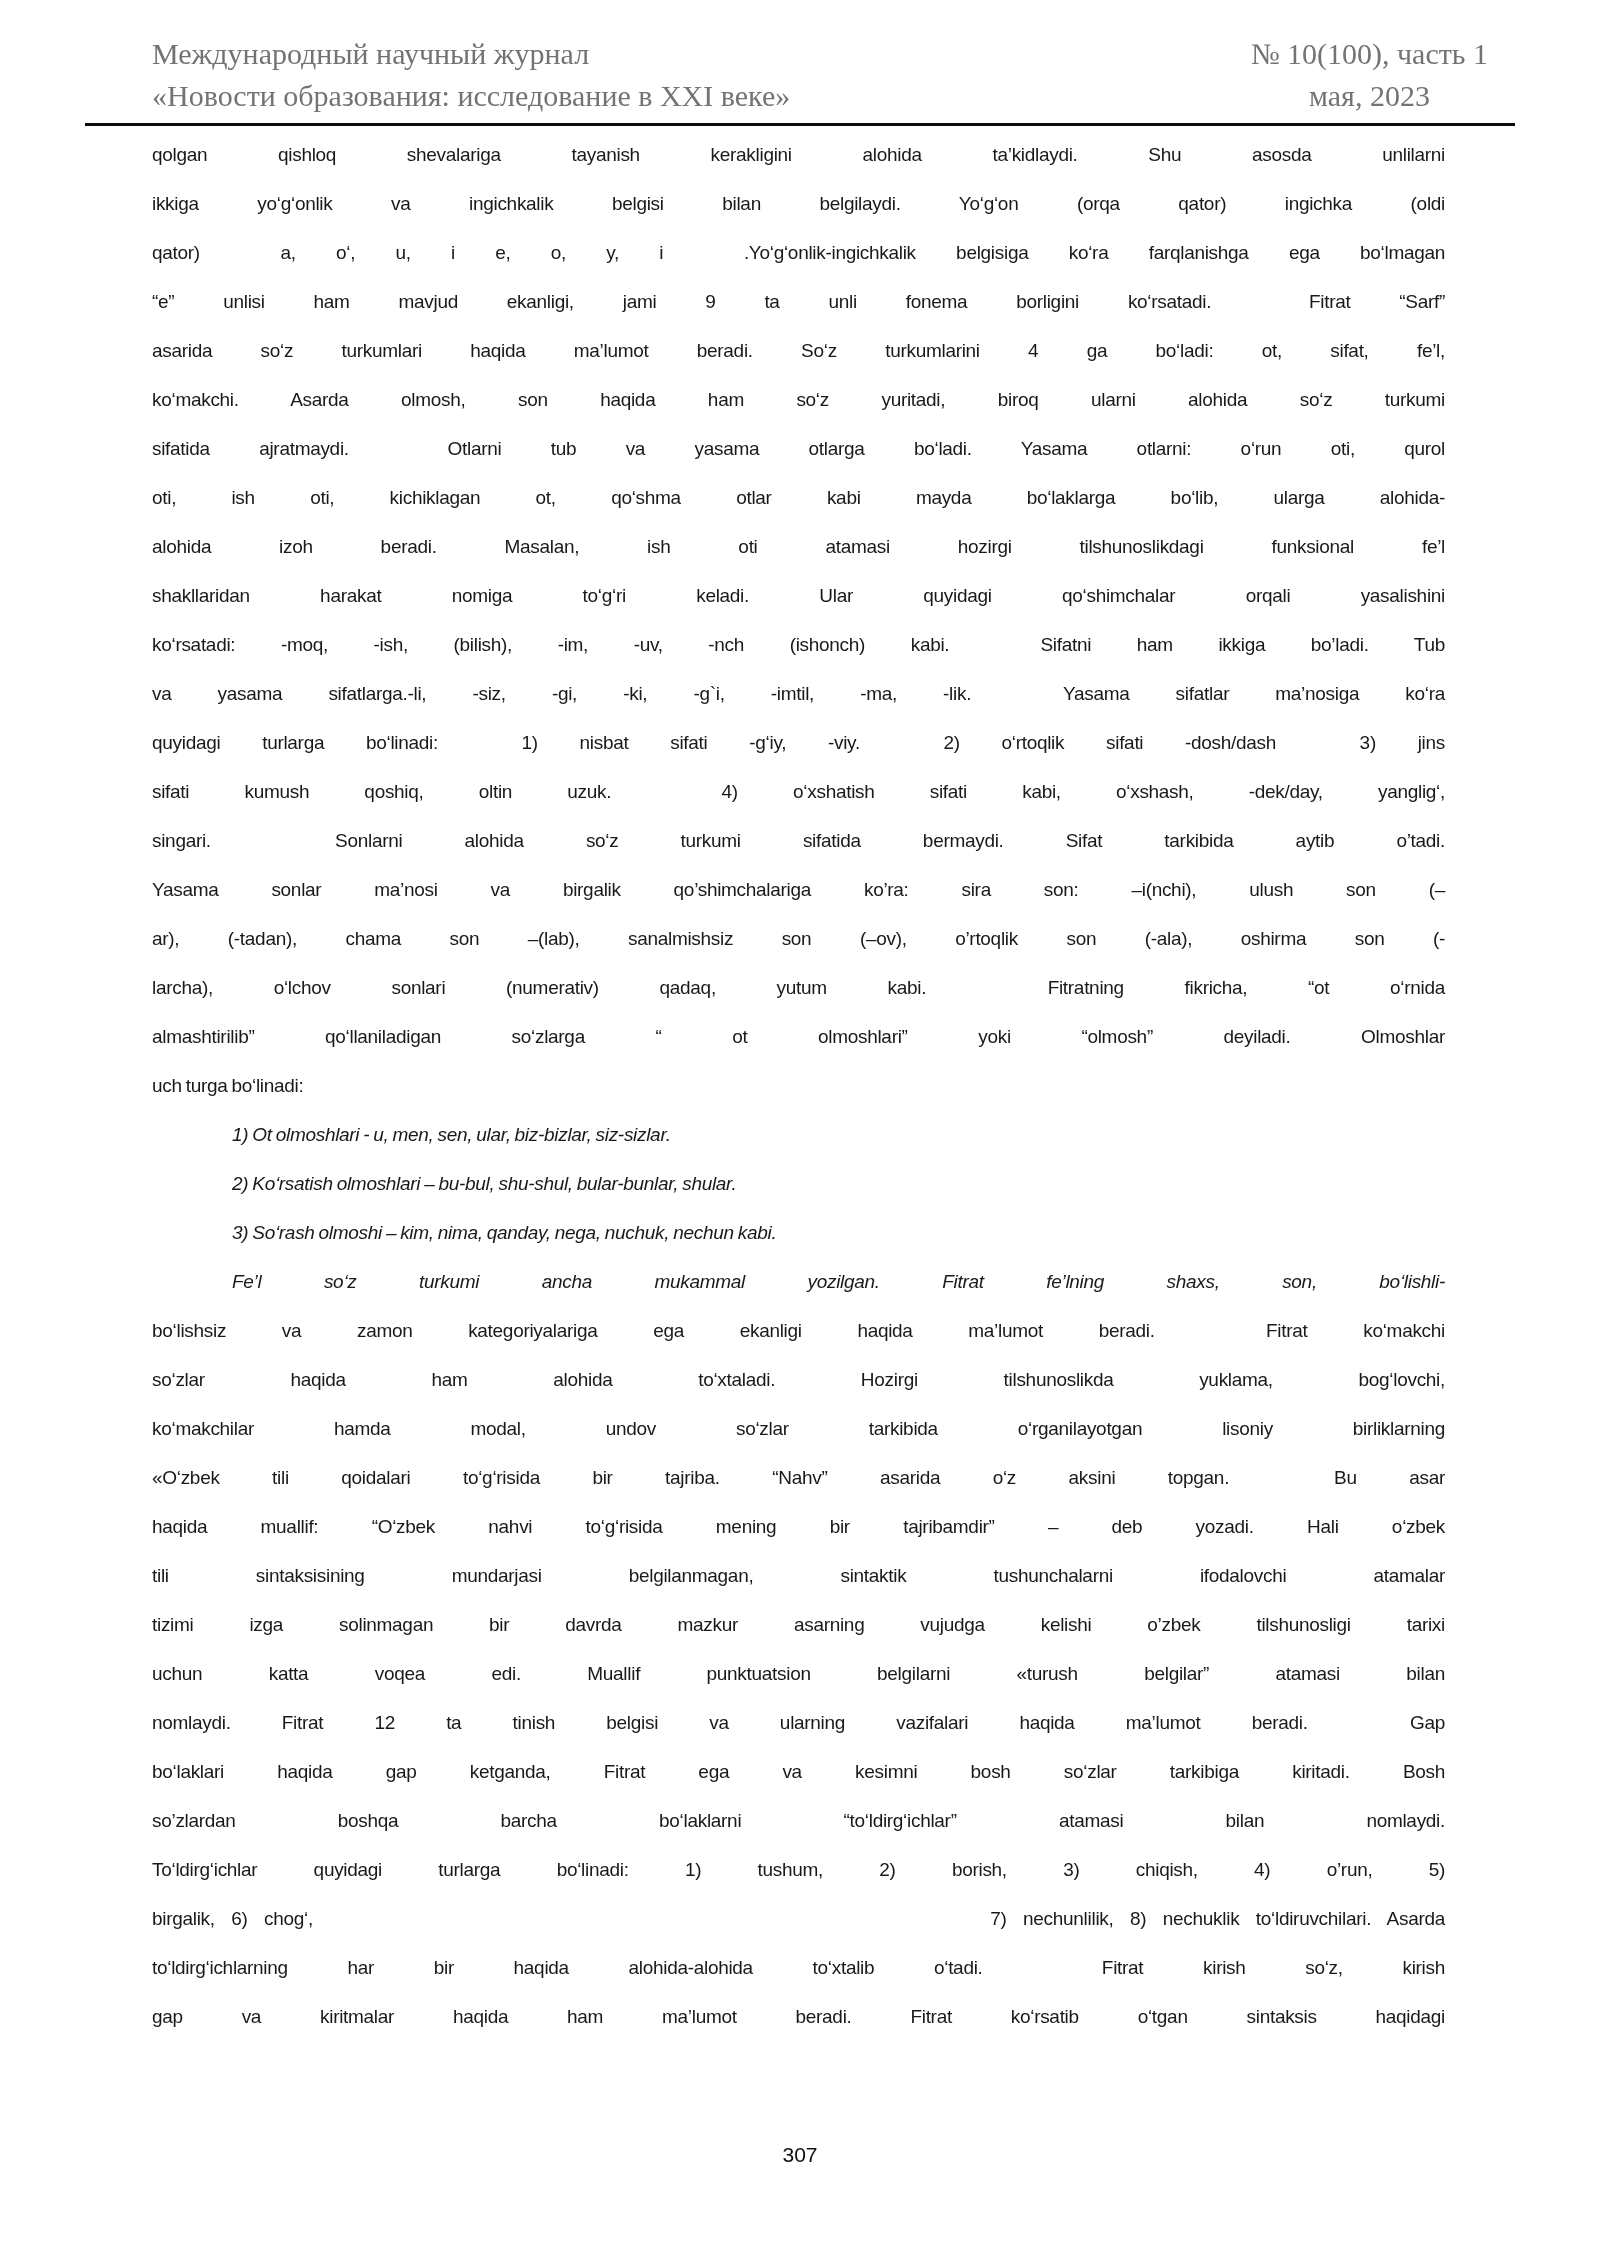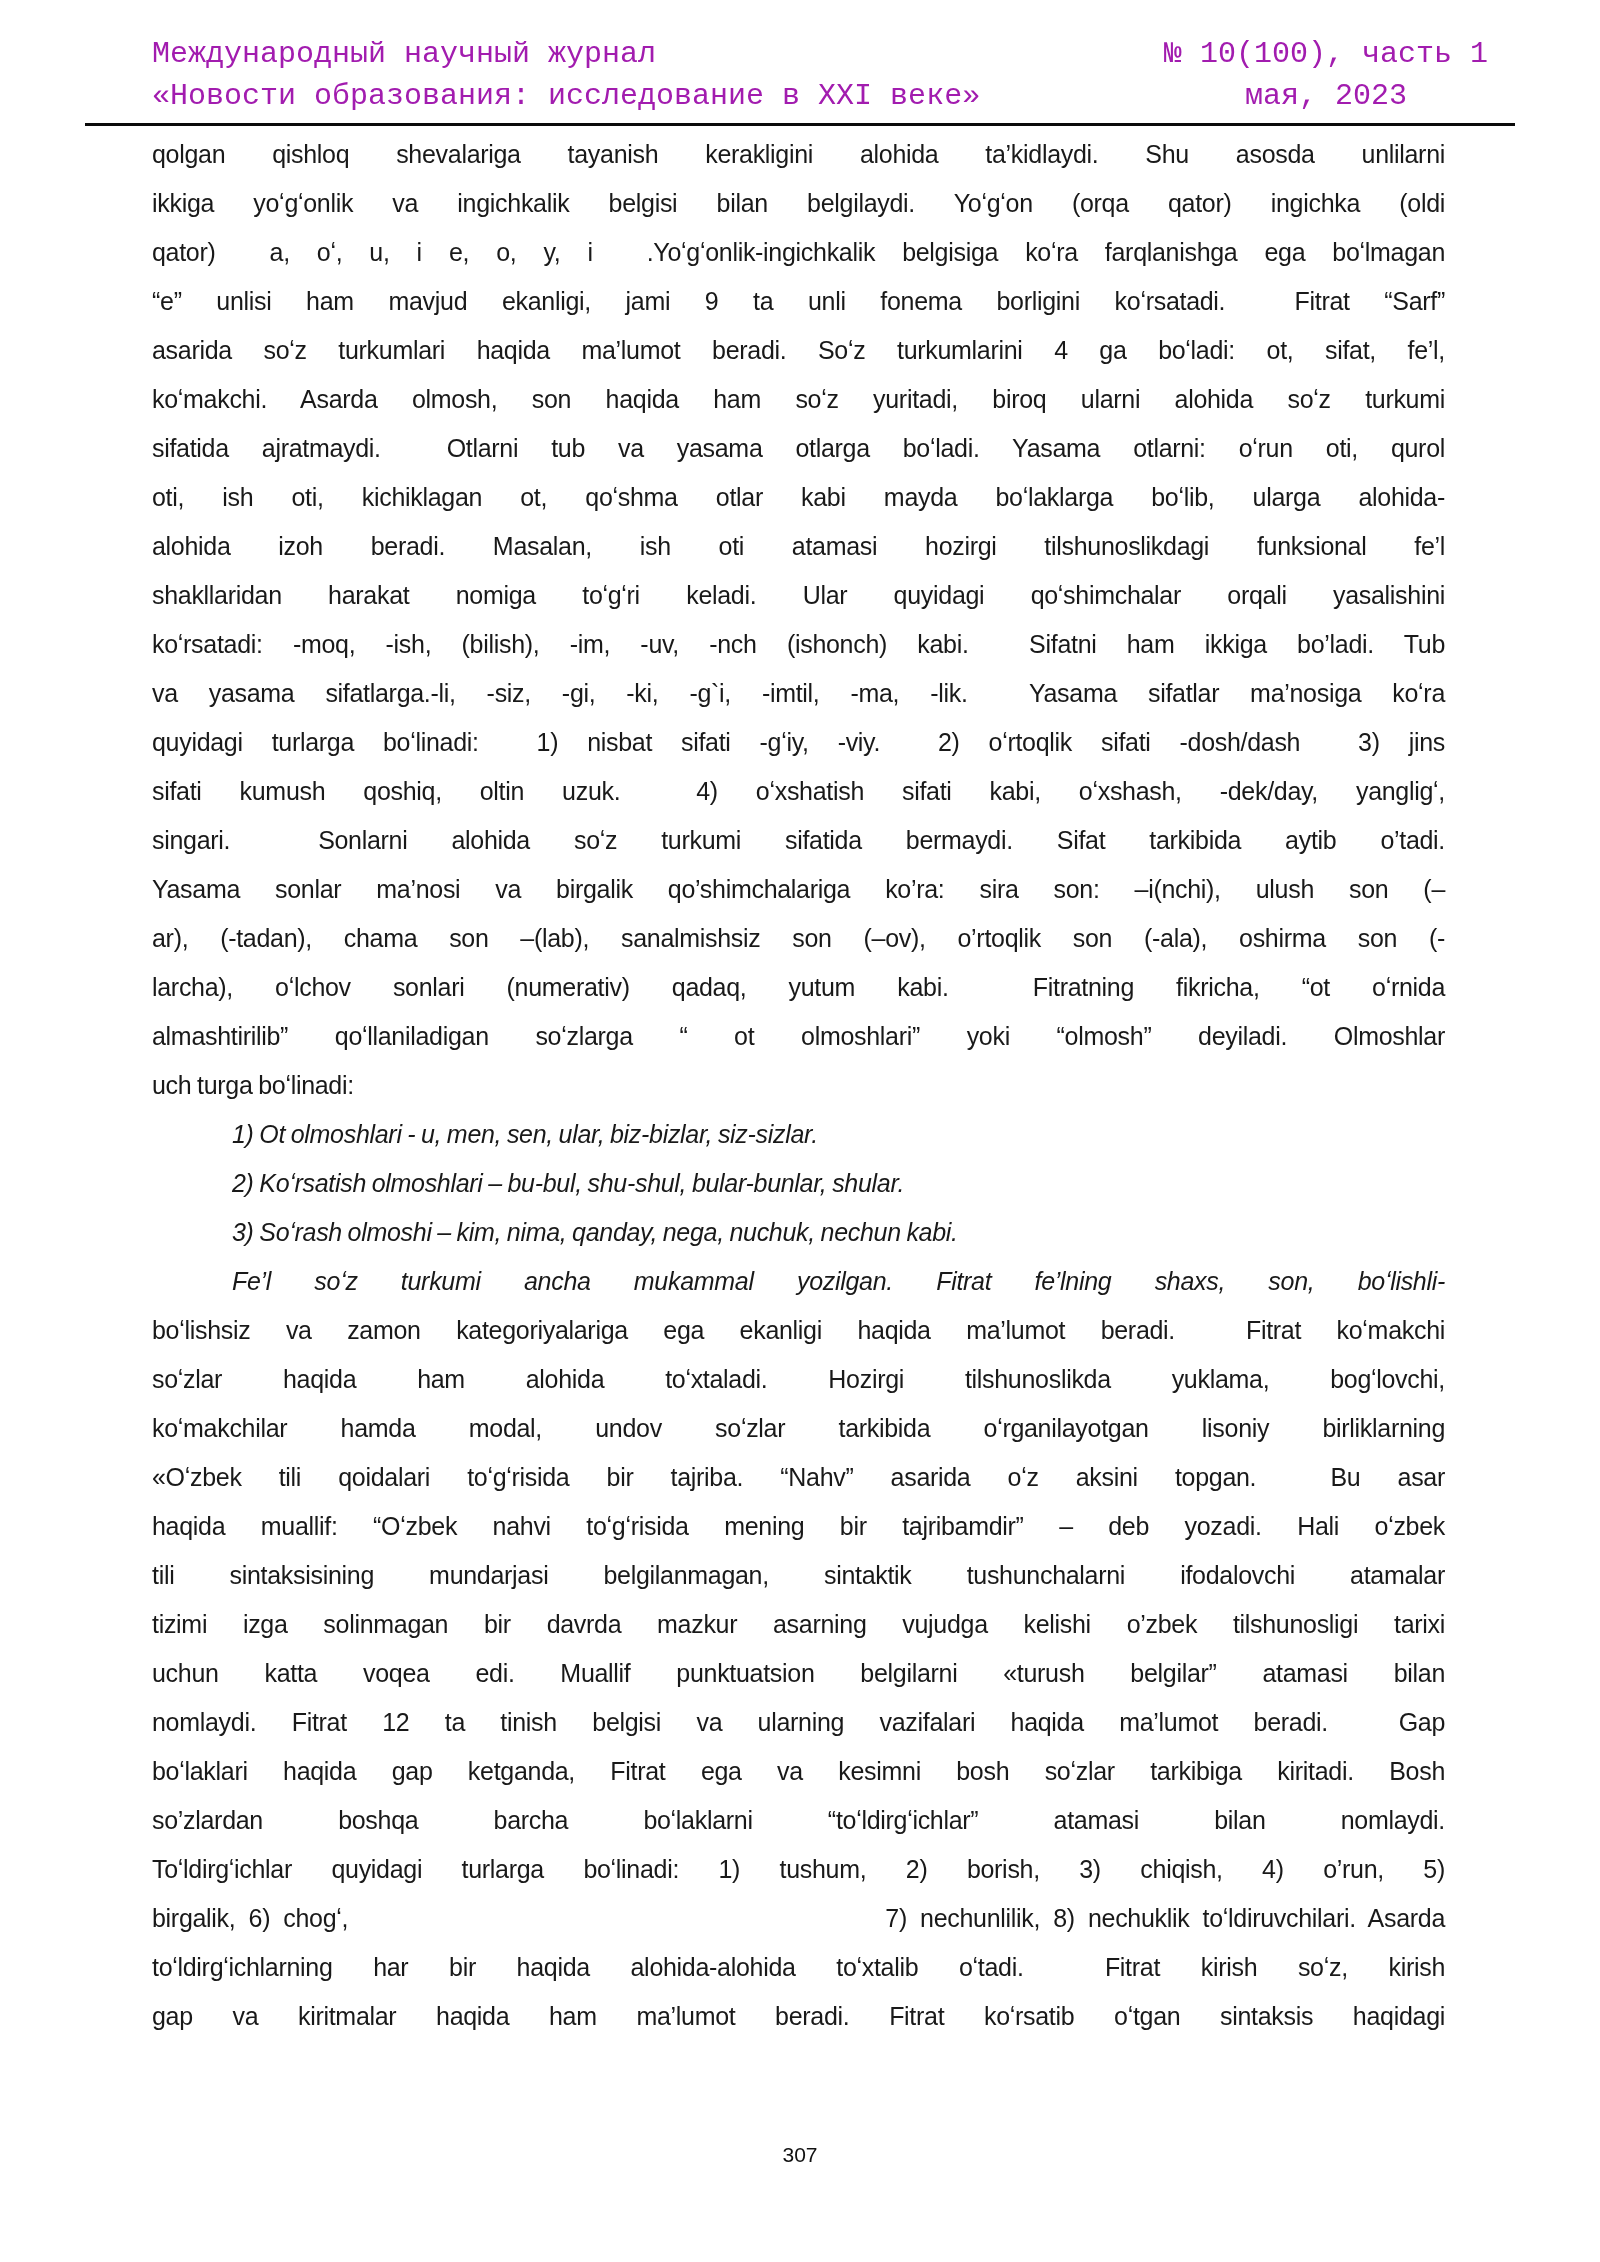--- a/index.html
+++ b/index.html
@@ -6,33 +6,33 @@
   .page{
     position:relative;
     width:1600px;height:2262px;
     margin:0 auto;
     background:#ffffff;
     color:#161616;
     overflow:hidden;
   }
   .hdr{
     position:absolute;top:33px;
-    font-family:Liberation Mono, monospace;
-    font-size:30px;line-height:42px;color:#a21caf;
+    font-family:Liberation Serif, serif;
+    font-size:30px;line-height:42px;color:#737373;
   }
   .hdr-left{left:152px;text-align:left;}
   .hdr-right{right:112px;text-align:center;}
   .rule{
     position:absolute;left:85px;top:123px;
     width:1430px;height:3px;background:#0a0a0a;
   }
   .body-text{
     position:absolute;left:152px;top:130px;width:1293px;
     font-family:"Liberation Sans","DejaVu Sans",sans-serif;
-    font-size:25px;color:#191919;
+    font-size:19px;color:#191919;
     letter-spacing:-0.3px;word-spacing:-1px;
   }
   .line{
     height:49px;line-height:49px;
     text-align:justify;
     text-align-last:justify;
   }
   .line.left{text-align:left;text-align-last:left;}
   .line.ind{padding-left:80px;font-style:italic;}
   .footer{

